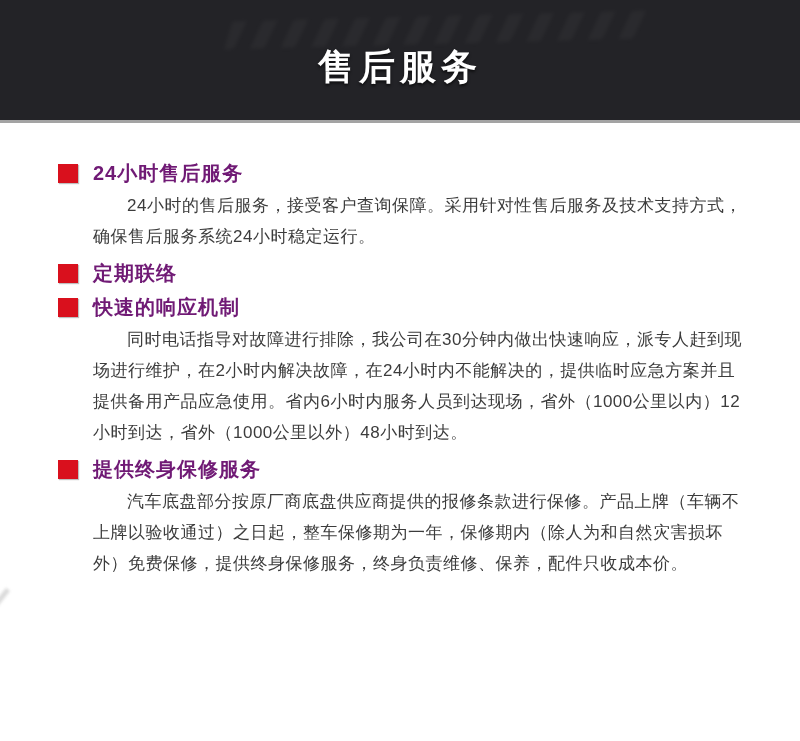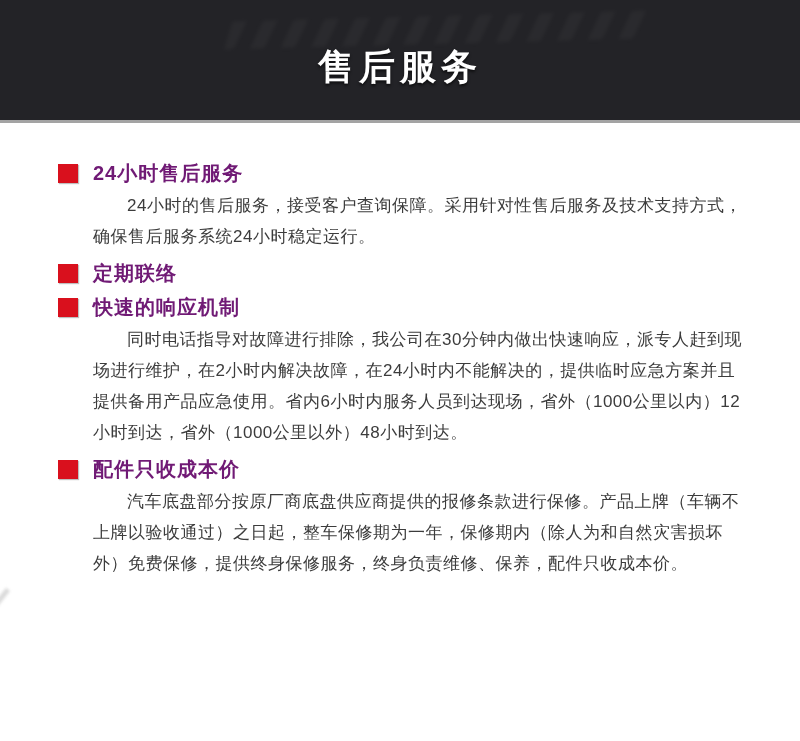--- a/index.html
+++ b/index.html
@@ -114,21 +114,21 @@
       <div class="section-head">
         <span class="bullet"></span>
         <h2 class="section-title">快速的响应机制</h2>
       </div>
       <p class="para">同时电话指导对故障进行排除，我公司在30分钟内做出快速响应，派专人赶到现场进行维护，在2小时内解决故障，在24小时内不能解决的，提供临时应急方案并且提供备用产品应急使用。省内6小时内服务人员到达现场，省外（1000公里以内）12小时到达，省外（1000公里以外）48小时到达。</p>
     </section>
 
     <section class="section">
       <div class="section-head">
         <span class="bullet"></span>
-        <h2 class="section-title">配件只收成本价</h2>
+        <h2 class="section-title">提供终身保修服务</h2>
       </div>
       <p class="para">汽车底盘部分按原厂商底盘供应商提供的报修条款进行保修。产品上牌（车辆不上牌以验收通过）之日起，整车保修期为一年，保修期内（除人为和自然灾害损坏外）免费保修，提供终身保修服务，终身负责维修、保养，配件只收成本价。</p>
     </section>
 
   </main>
 
   <div class="corner-watermark"></div>
 </div>
 
 </body></html>

